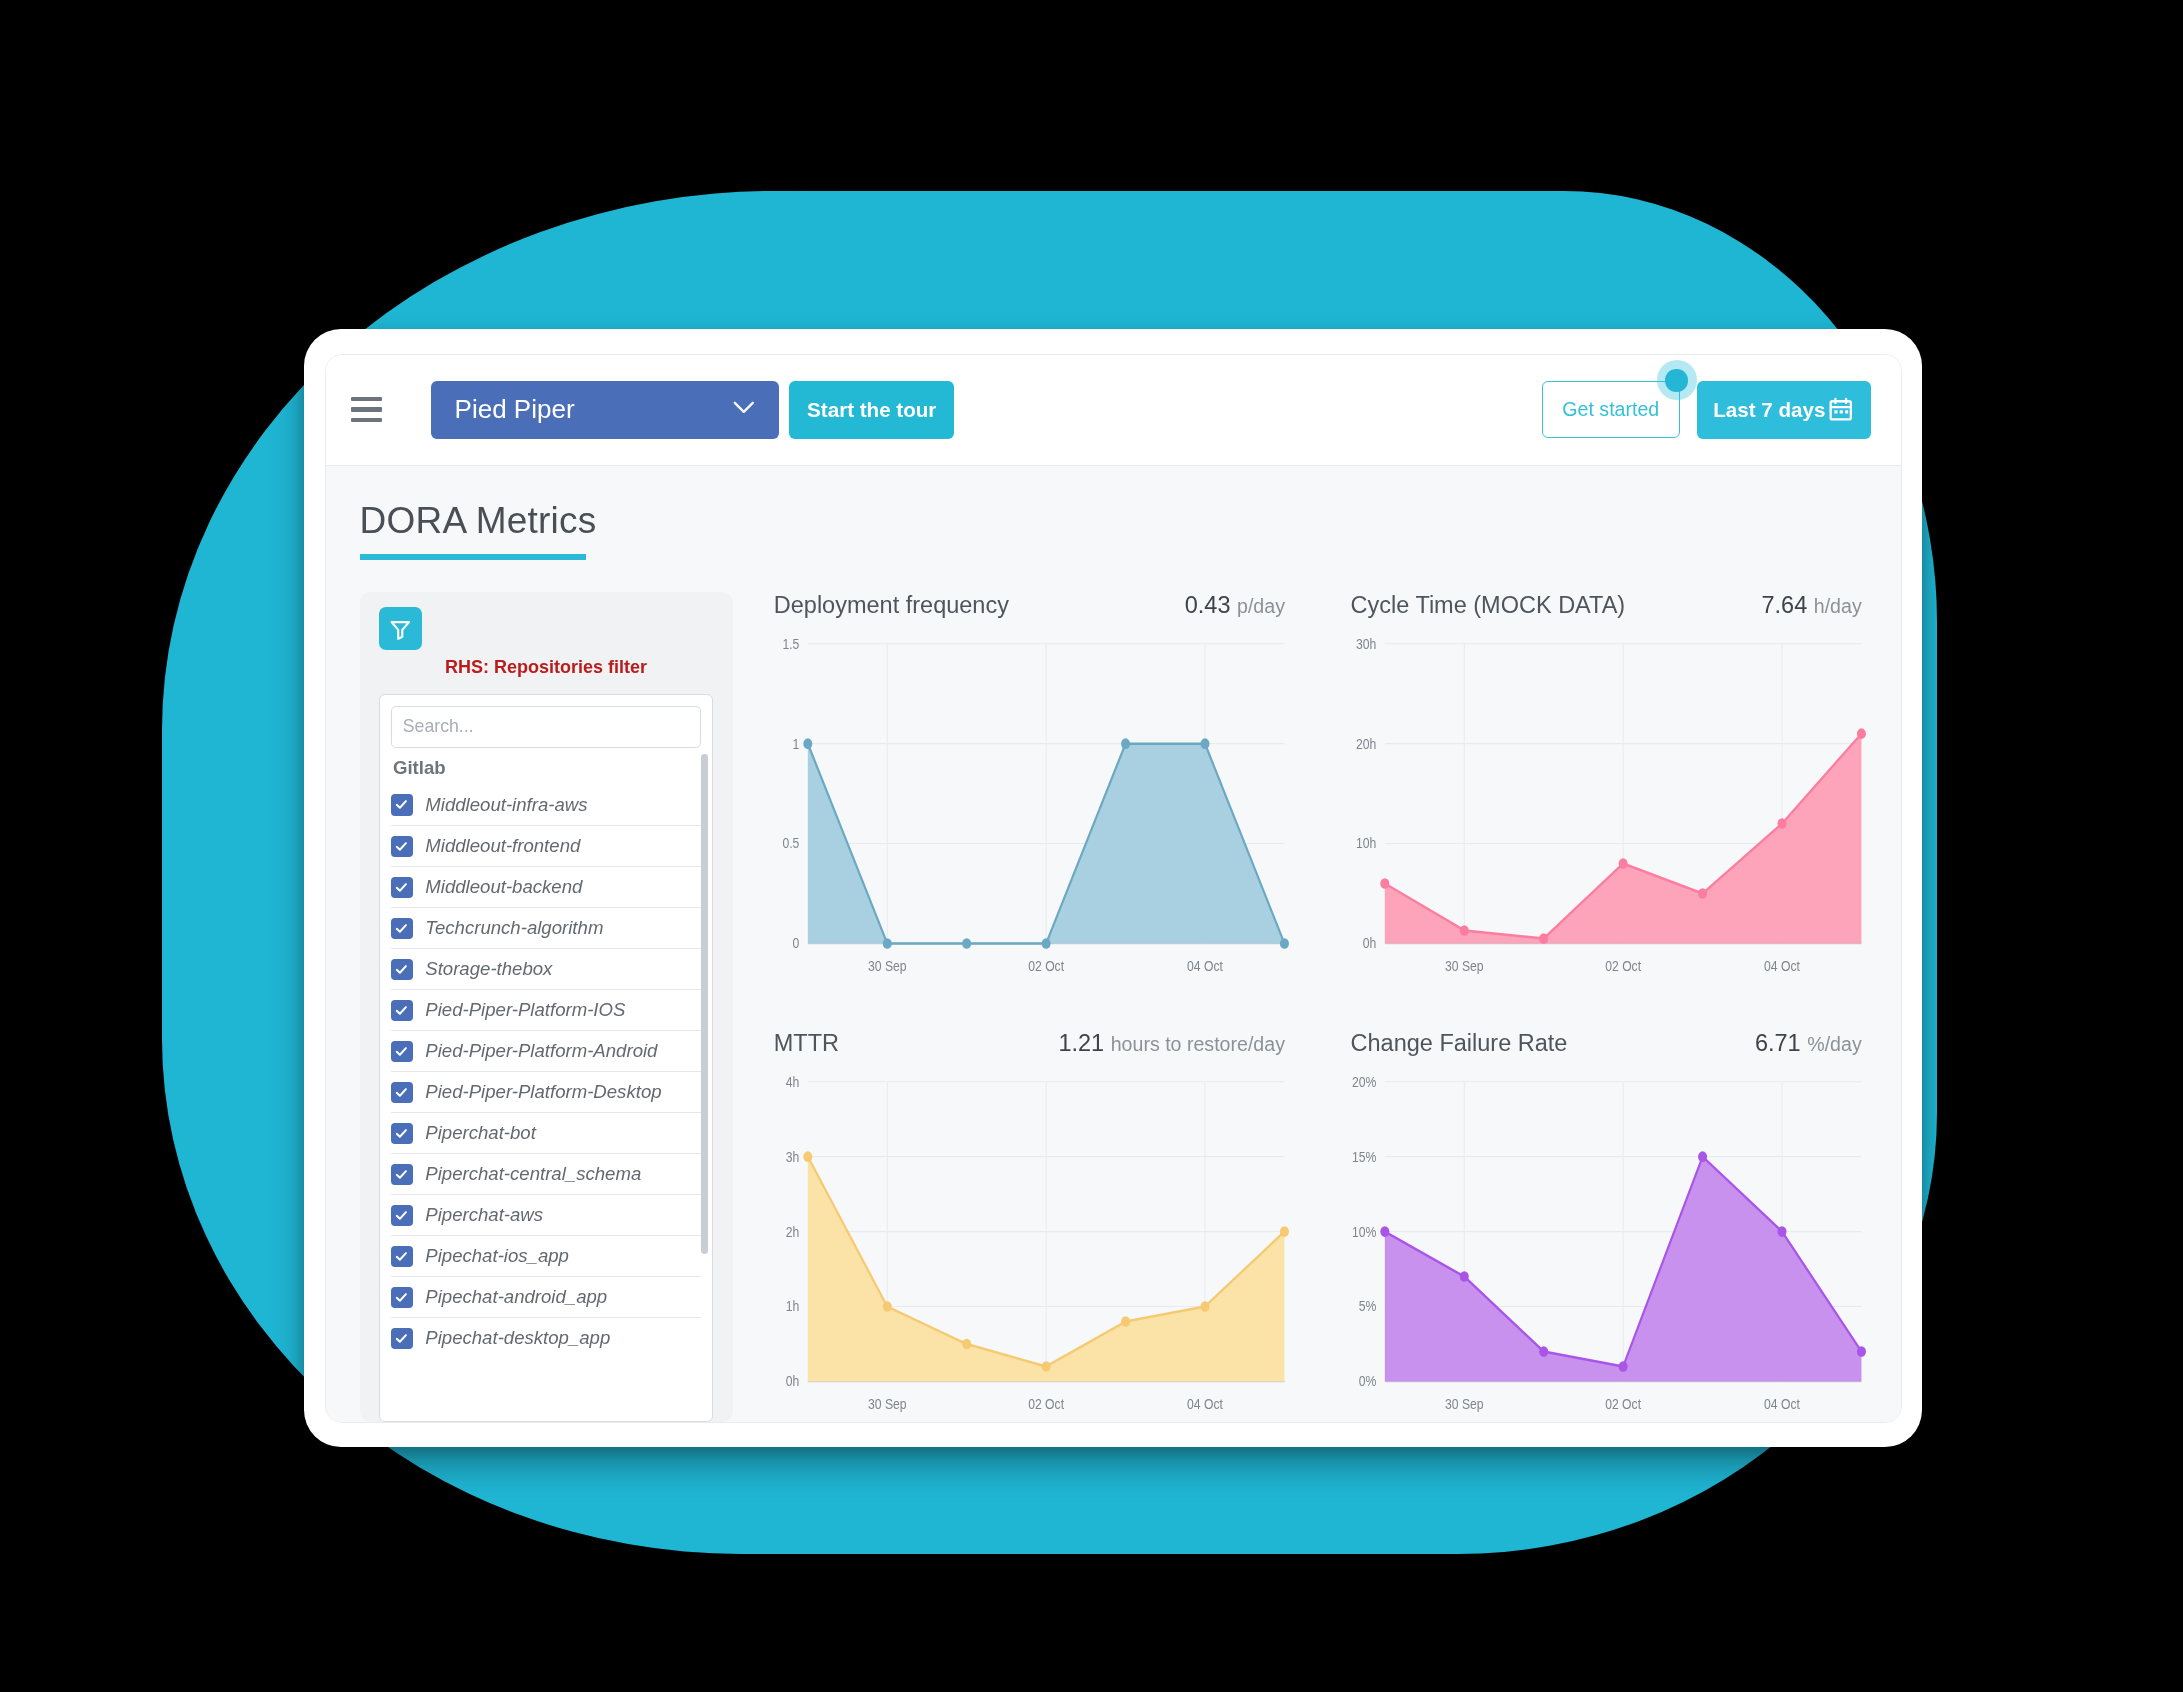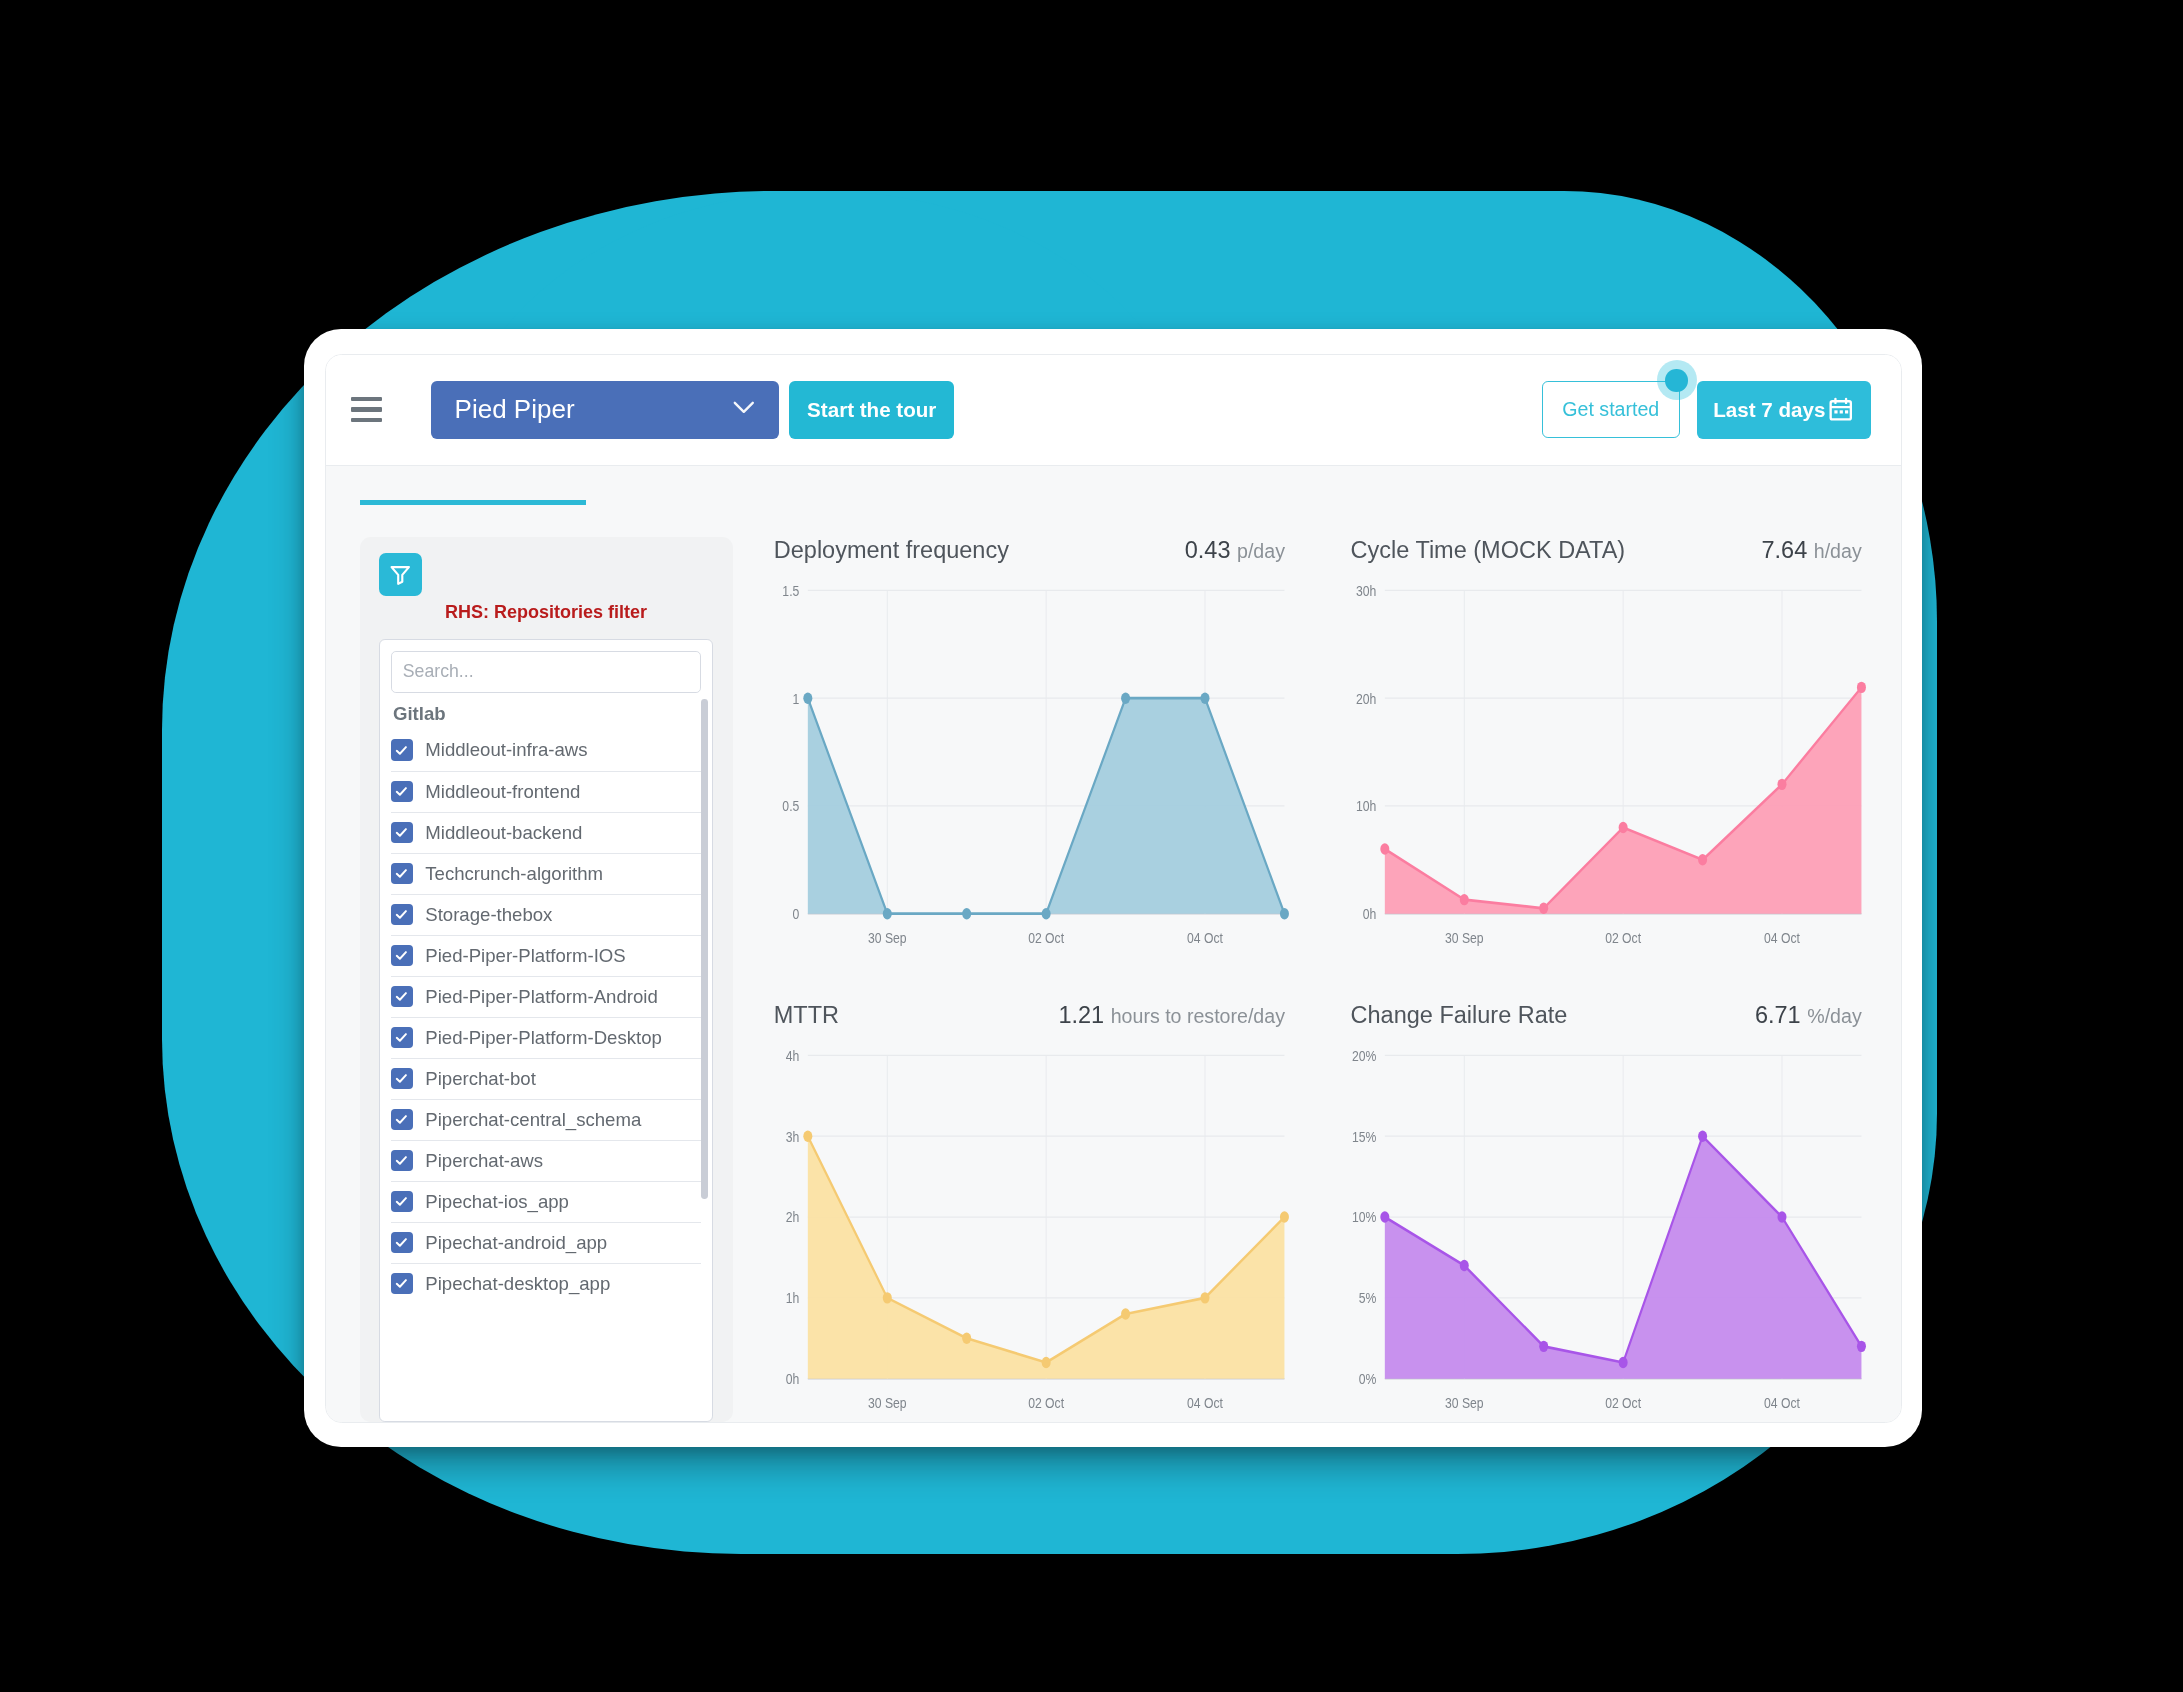--- a/index.html
+++ b/index.html
@@ -165,20 +165,21 @@
     background: #fff;
     outline: none;
   }
   #repo-search::placeholder { color: #a8aeb6; }
   #group-label { font-size: 18.6px; color: #6c757d; font-weight: 700; padding: 9.8px 0 4.9px 2px; }
   .repo-row {
     display: flex; align-items: center; gap: 12.7px;
     height: 41px;
     border-top: 1px solid #e4e7ec;
     cursor: pointer;
+    font-style: italic;
   }
   .repo-row:first-of-type { border-top: none; }
   .cbx {
     width: 21.6px; height: 21.6px; border-radius: 3.9px; background: #4a6fb8;
     display: flex; align-items: center; justify-content: center; flex: 0 0 auto;
   }
   .cbx svg { width: 14.7px; height: 14.7px; display: block; }
   .repo-name { font-size: 18.6px; color: #636970; white-space: nowrap; }
   #list-scrollbar {
     position: absolute; right: 3.9px; top: 59px;
@@ -256,20 +257,21 @@
                 <rect x="11" y="13" width="3" height="3" fill="#ffffff"></rect>
                 <rect x="16" y="13" width="3" height="3" fill="#ffffff"></rect>
               </svg>
             </span>
           </div>
         </div>
       </div>
 
       <div id="content">
 
+        <div id="page-title">DORA Metrics</div>
         <div id="title-rule"></div>
 
         <div id="main-row">
 
           <div id="filter-card">
             <div class="filter-icon">
               <svg viewBox="0 0 24 24" width="24.5" height="24.5" fill="none" aria-hidden="true">
                 <path d="M3.5 5 H20.5 L14 12.6 V19.4 L10 21.4 V12.6 Z" stroke="#ffffff" stroke-width="2.1" stroke-linejoin="round"></path>
               </svg>
             </div>

